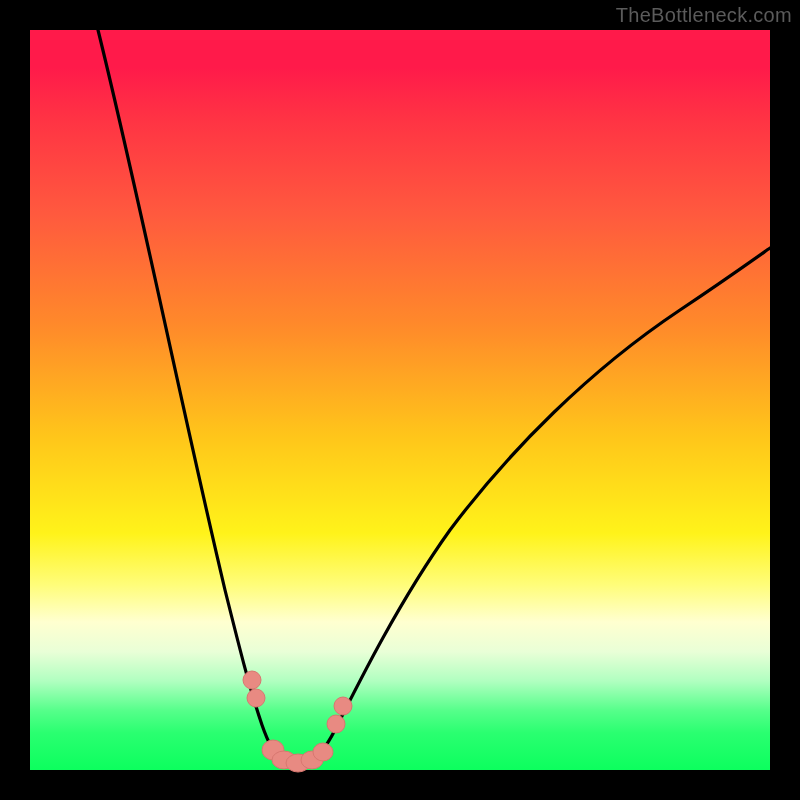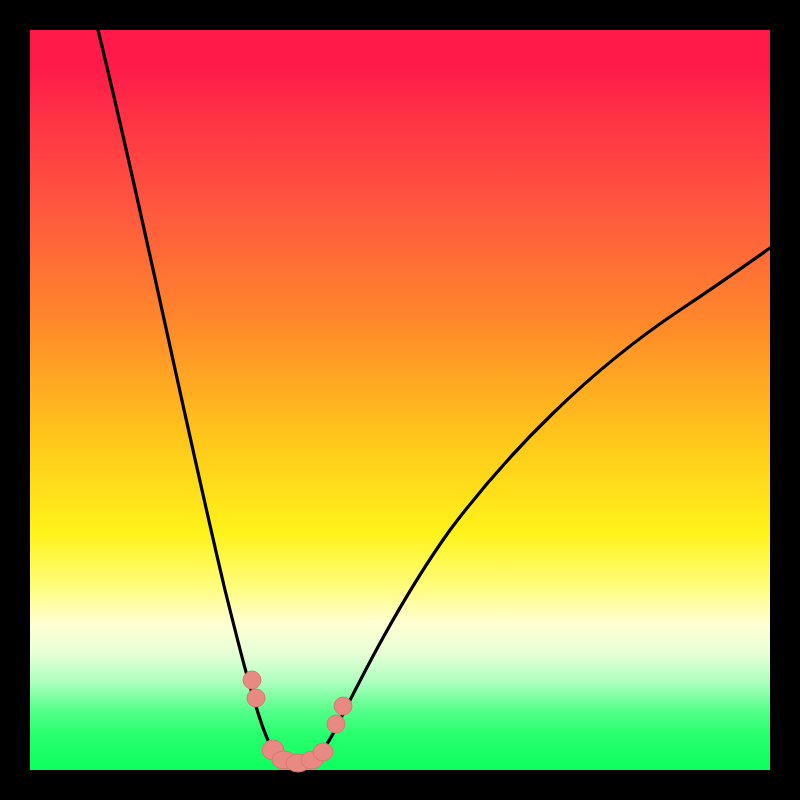--- a/index.html
+++ b/index.html
@@ -88,13 +88,14 @@
       <ellipse cx="254" cy="730" rx="12" ry="9"></ellipse>
       <ellipse cx="268" cy="733" rx="12" ry="9"></ellipse>
       <ellipse cx="282" cy="730" rx="11" ry="9"></ellipse>
       <ellipse cx="293" cy="722" rx="10" ry="9"></ellipse>
 
       <circle cx="306" cy="694" r="9"></circle>
       <circle cx="313" cy="676" r="9"></circle>
     </g>
   </svg>
 
+  <div class="watermark">TheBottleneck.com</div>
 </div>
 
 </body></html>

